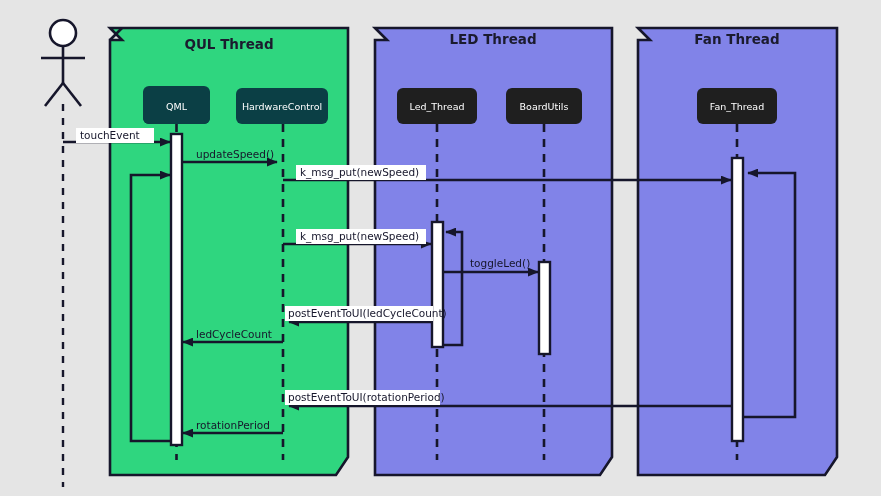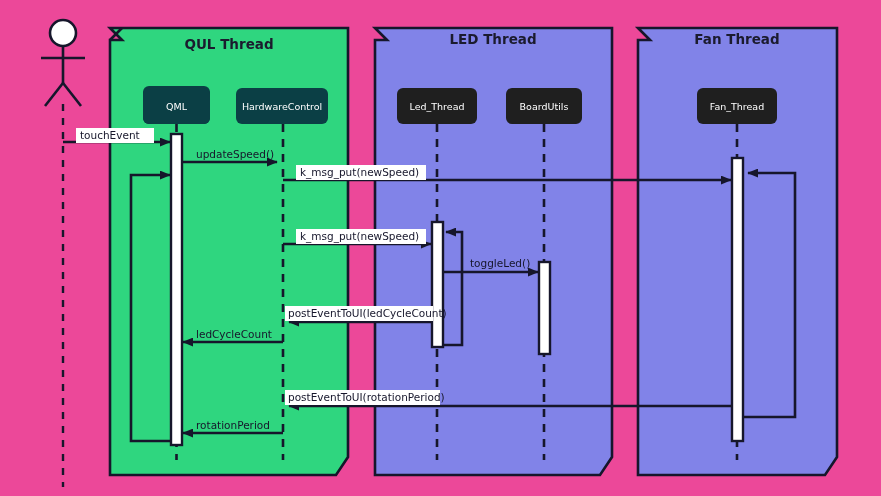--- a/index.html
+++ b/index.html
@@ -1,17 +1,17 @@
 <!DOCTYPE html>
 <html><head>
 <meta charset="utf-8">
 <style>
   html,body{margin:0;padding:0;background:#ffffff;}
   body{font-family:"DejaVu Sans","Liberation Sans",sans-serif;}
-  #stage{position:relative;width:881px;height:496px;background:#ec4899;overflow:hidden;text-align:center;}
+  #stage{position:relative;width:881px;height:496px;background:#e5e5e5;overflow:hidden;text-align:center;}
   #stage svg{position:absolute;left:0;top:0;}
   .grp-title{font-size:13.5px;font-weight:bold;fill:#1b1b2e;}
   .part-label{font-size:9.5px;fill:#ffffff;}
   .msg-label{font-size:10.5px;fill:#16162b;}
 </style>
 </head>
 <body>
 
 <div id="stage">
 

